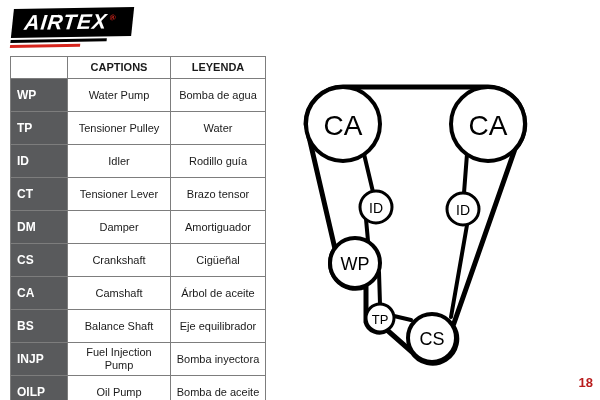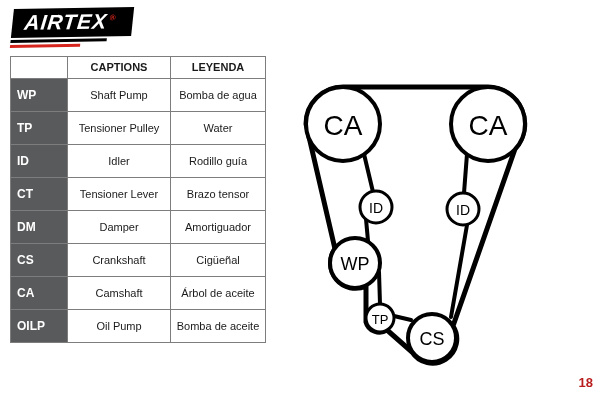--- a/index.html
+++ b/index.html
@@ -61,21 +61,21 @@
     <thead>
       <tr>
         <th class="corner"></th>
         <th class="captions-col">CAPTIONS</th>
         <th class="leyenda-col">LEYENDA</th>
       </tr>
     </thead>
     <tbody>
       <tr>
         <td class="abbr">WP</td>
-        <td class="caption">Shaft Pump</td>
+        <td class="caption">Water Pump</td>
         <td class="leyenda">Bomba de agua</td>
       </tr>
       <tr>
         <td class="abbr">TP</td>
         <td class="caption">Tensioner Pulley</td>
         <td class="leyenda">Water</td>
       </tr>
       <tr>
         <td class="abbr">ID</td>
         <td class="caption">Idler</td>
@@ -93,20 +93,30 @@
       </tr>
       <tr>
         <td class="abbr">CS</td>
         <td class="caption">Crankshaft</td>
         <td class="leyenda">Cigüeñal</td>
       </tr>
       <tr>
         <td class="abbr">CA</td>
         <td class="caption">Camshaft</td>
         <td class="leyenda">Árbol de aceite</td>
+      </tr>
+      <tr>
+        <td class="abbr">BS</td>
+        <td class="caption">Balance Shaft</td>
+        <td class="leyenda">Eje equilibrador</td>
+      </tr>
+      <tr>
+        <td class="abbr">INJP</td>
+        <td class="caption">Fuel Injection Pump</td>
+        <td class="leyenda">Bomba inyectora</td>
       </tr>
       <tr>
         <td class="abbr">OILP</td>
         <td class="caption">Oil Pump</td>
         <td class="leyenda">Bomba de aceite</td>
       </tr>
     </tbody>
   </table>
 
   <svg class="diagram" width="300" height="335" viewBox="0 0 300 335">

